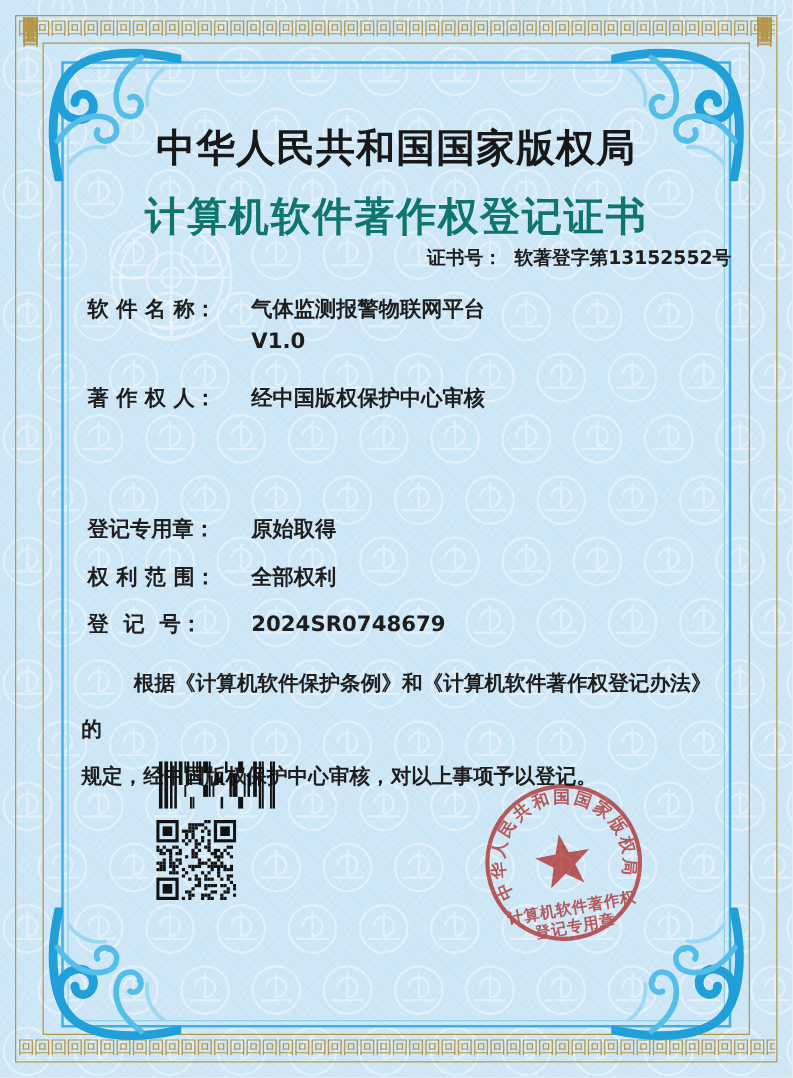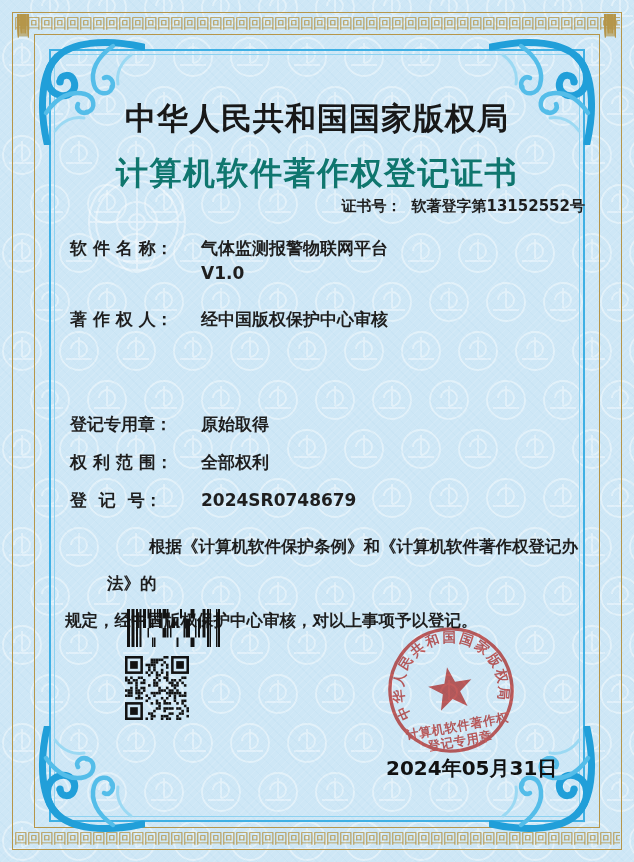--- a/index.html
+++ b/index.html
@@ -45,21 +45,21 @@
   .title2{position:absolute;top:152px;left:0;right:0;text-align:center;z-index:3;
     font-family:"DejaVu Serif","Liberation Serif",serif;font-weight:700;
     font-size:32px;letter-spacing:1.5px;color:#0f766e;}
   .certno{position:absolute;top:197px;right:49px;z-index:3;font-size:15px;font-weight:700;}
   .certno .cn-label{margin-right:10px;}
   .field{position:absolute;z-index:3;font-size:17px;font-weight:700;line-height:24px;}
   .f-label{position:absolute;left:70px;white-space:pre;}
   .f-value{position:absolute;left:201px;white-space:pre;}
   .statement{position:absolute;left:65px;top:528px;width:516px;z-index:3;
     font-size:16.5px;font-weight:700;line-height:37px;}
-  .statement .ln1{text-indent:42px;margin-left:42px;}
+  .statement .ln1{text-indent:42px;}
   .barcode{position:absolute;left:127px;top:609px;z-index:3;}
   .qrcode{position:absolute;left:125px;top:656px;z-index:3;}
   .seal{position:absolute;left:385px;top:623px;z-index:5;mix-blend-mode:multiply;opacity:.92;}
   .date{position:absolute;left:386px;top:755px;z-index:4;font-size:20px;font-weight:700;color:#111;}
 </style>
 </head>
 <body>
 
 <div class="page">
 
@@ -1624,15 +1624,14 @@
       <path id="sealArc" d="M -43.5 20.3 A 48 48 0 1 1 43.5 20.3" fill="none"></path>
       <text font-size="13.5" letter-spacing="2.4" fill="#d9534f" font-weight="700" font-family="DejaVu Sans, sans-serif">
         <textPath href="#sealArc" startOffset="50%" text-anchor="middle">中华人民共和国国家版权局</textPath>
       </text>
       <polygon fill="#d9534f" points="0,-23 5.4,-7.4 21.9,-7.1 8.8,2.8 13.5,18.6 0,9.2 -13.5,18.6 -8.8,2.8 -21.9,-7.1 -5.4,-7.4"></polygon>
       <text x="0" y="41" text-anchor="middle" font-size="12.5" letter-spacing="0.5" fill="#d9534f" font-weight="700" font-family="DejaVu Sans, sans-serif">计算机软件著作权</text>
       <text x="0" y="56" text-anchor="middle" font-size="12.5" letter-spacing="0.5" fill="#d9534f" font-weight="700" font-family="DejaVu Sans, sans-serif">登记专用章</text>
     </g>
   </svg>
 
-  <div class="date">2024年05月31日</div>
 
 </div>
 
 </body></html>

